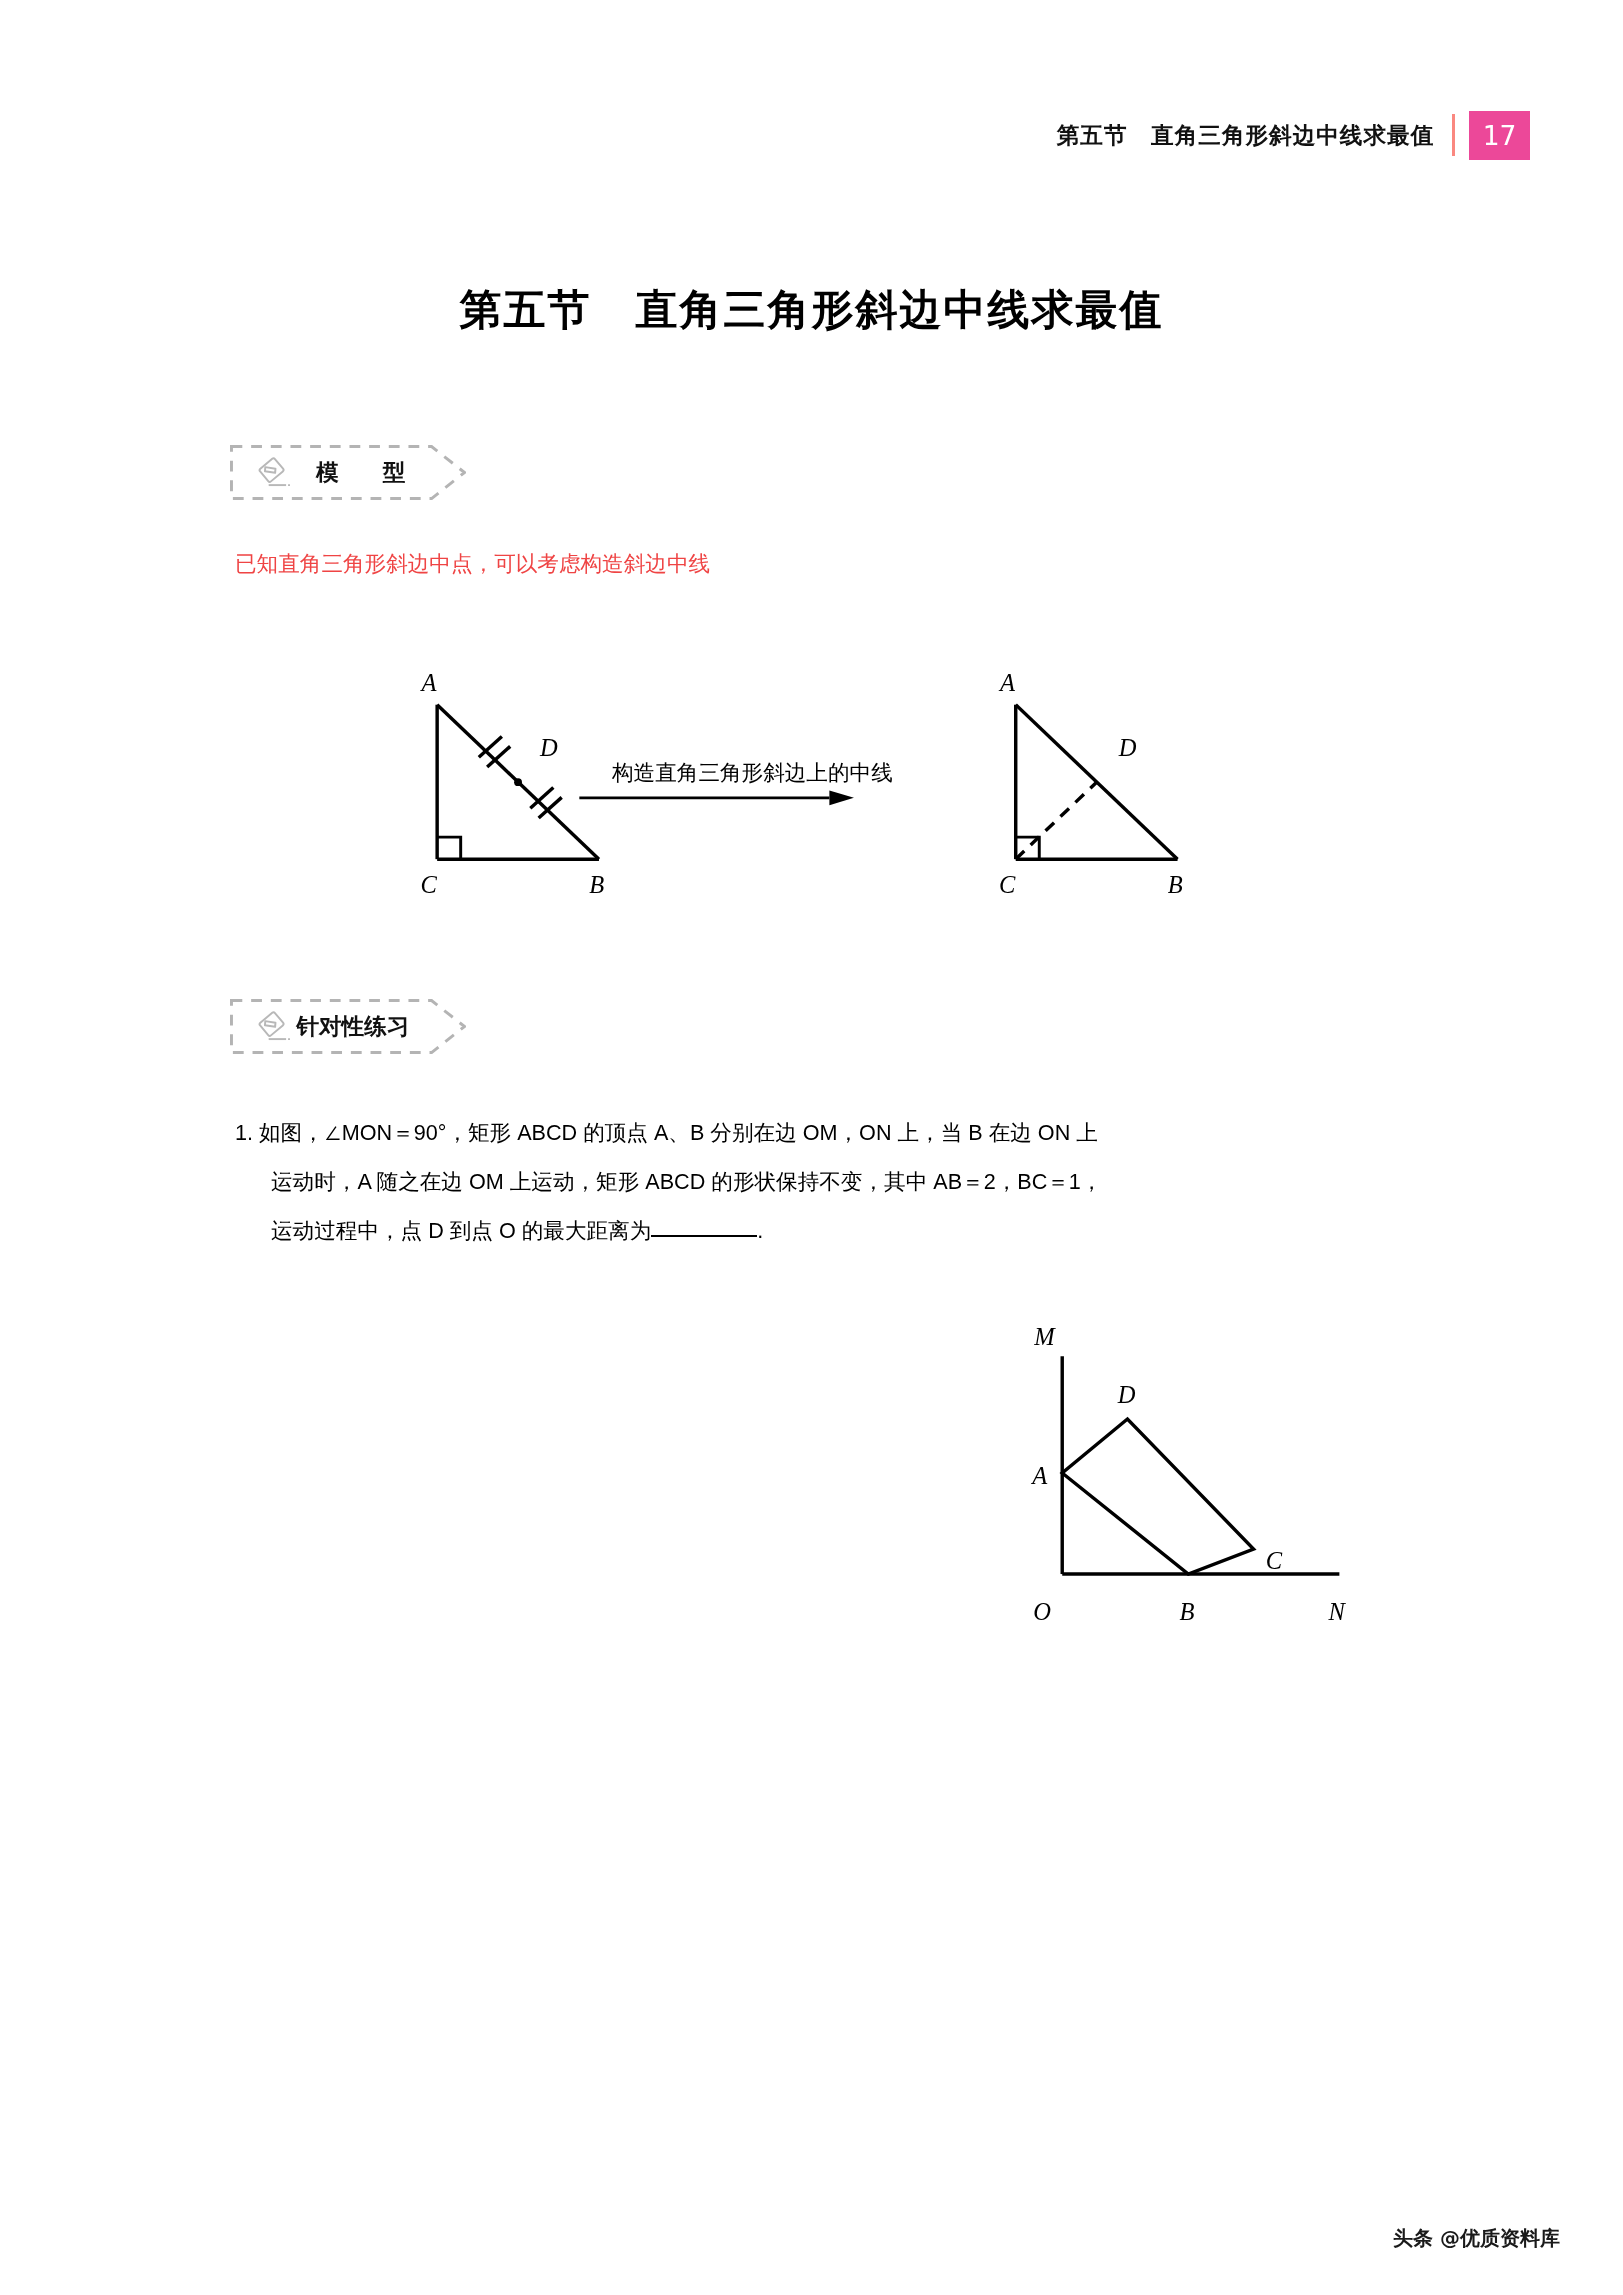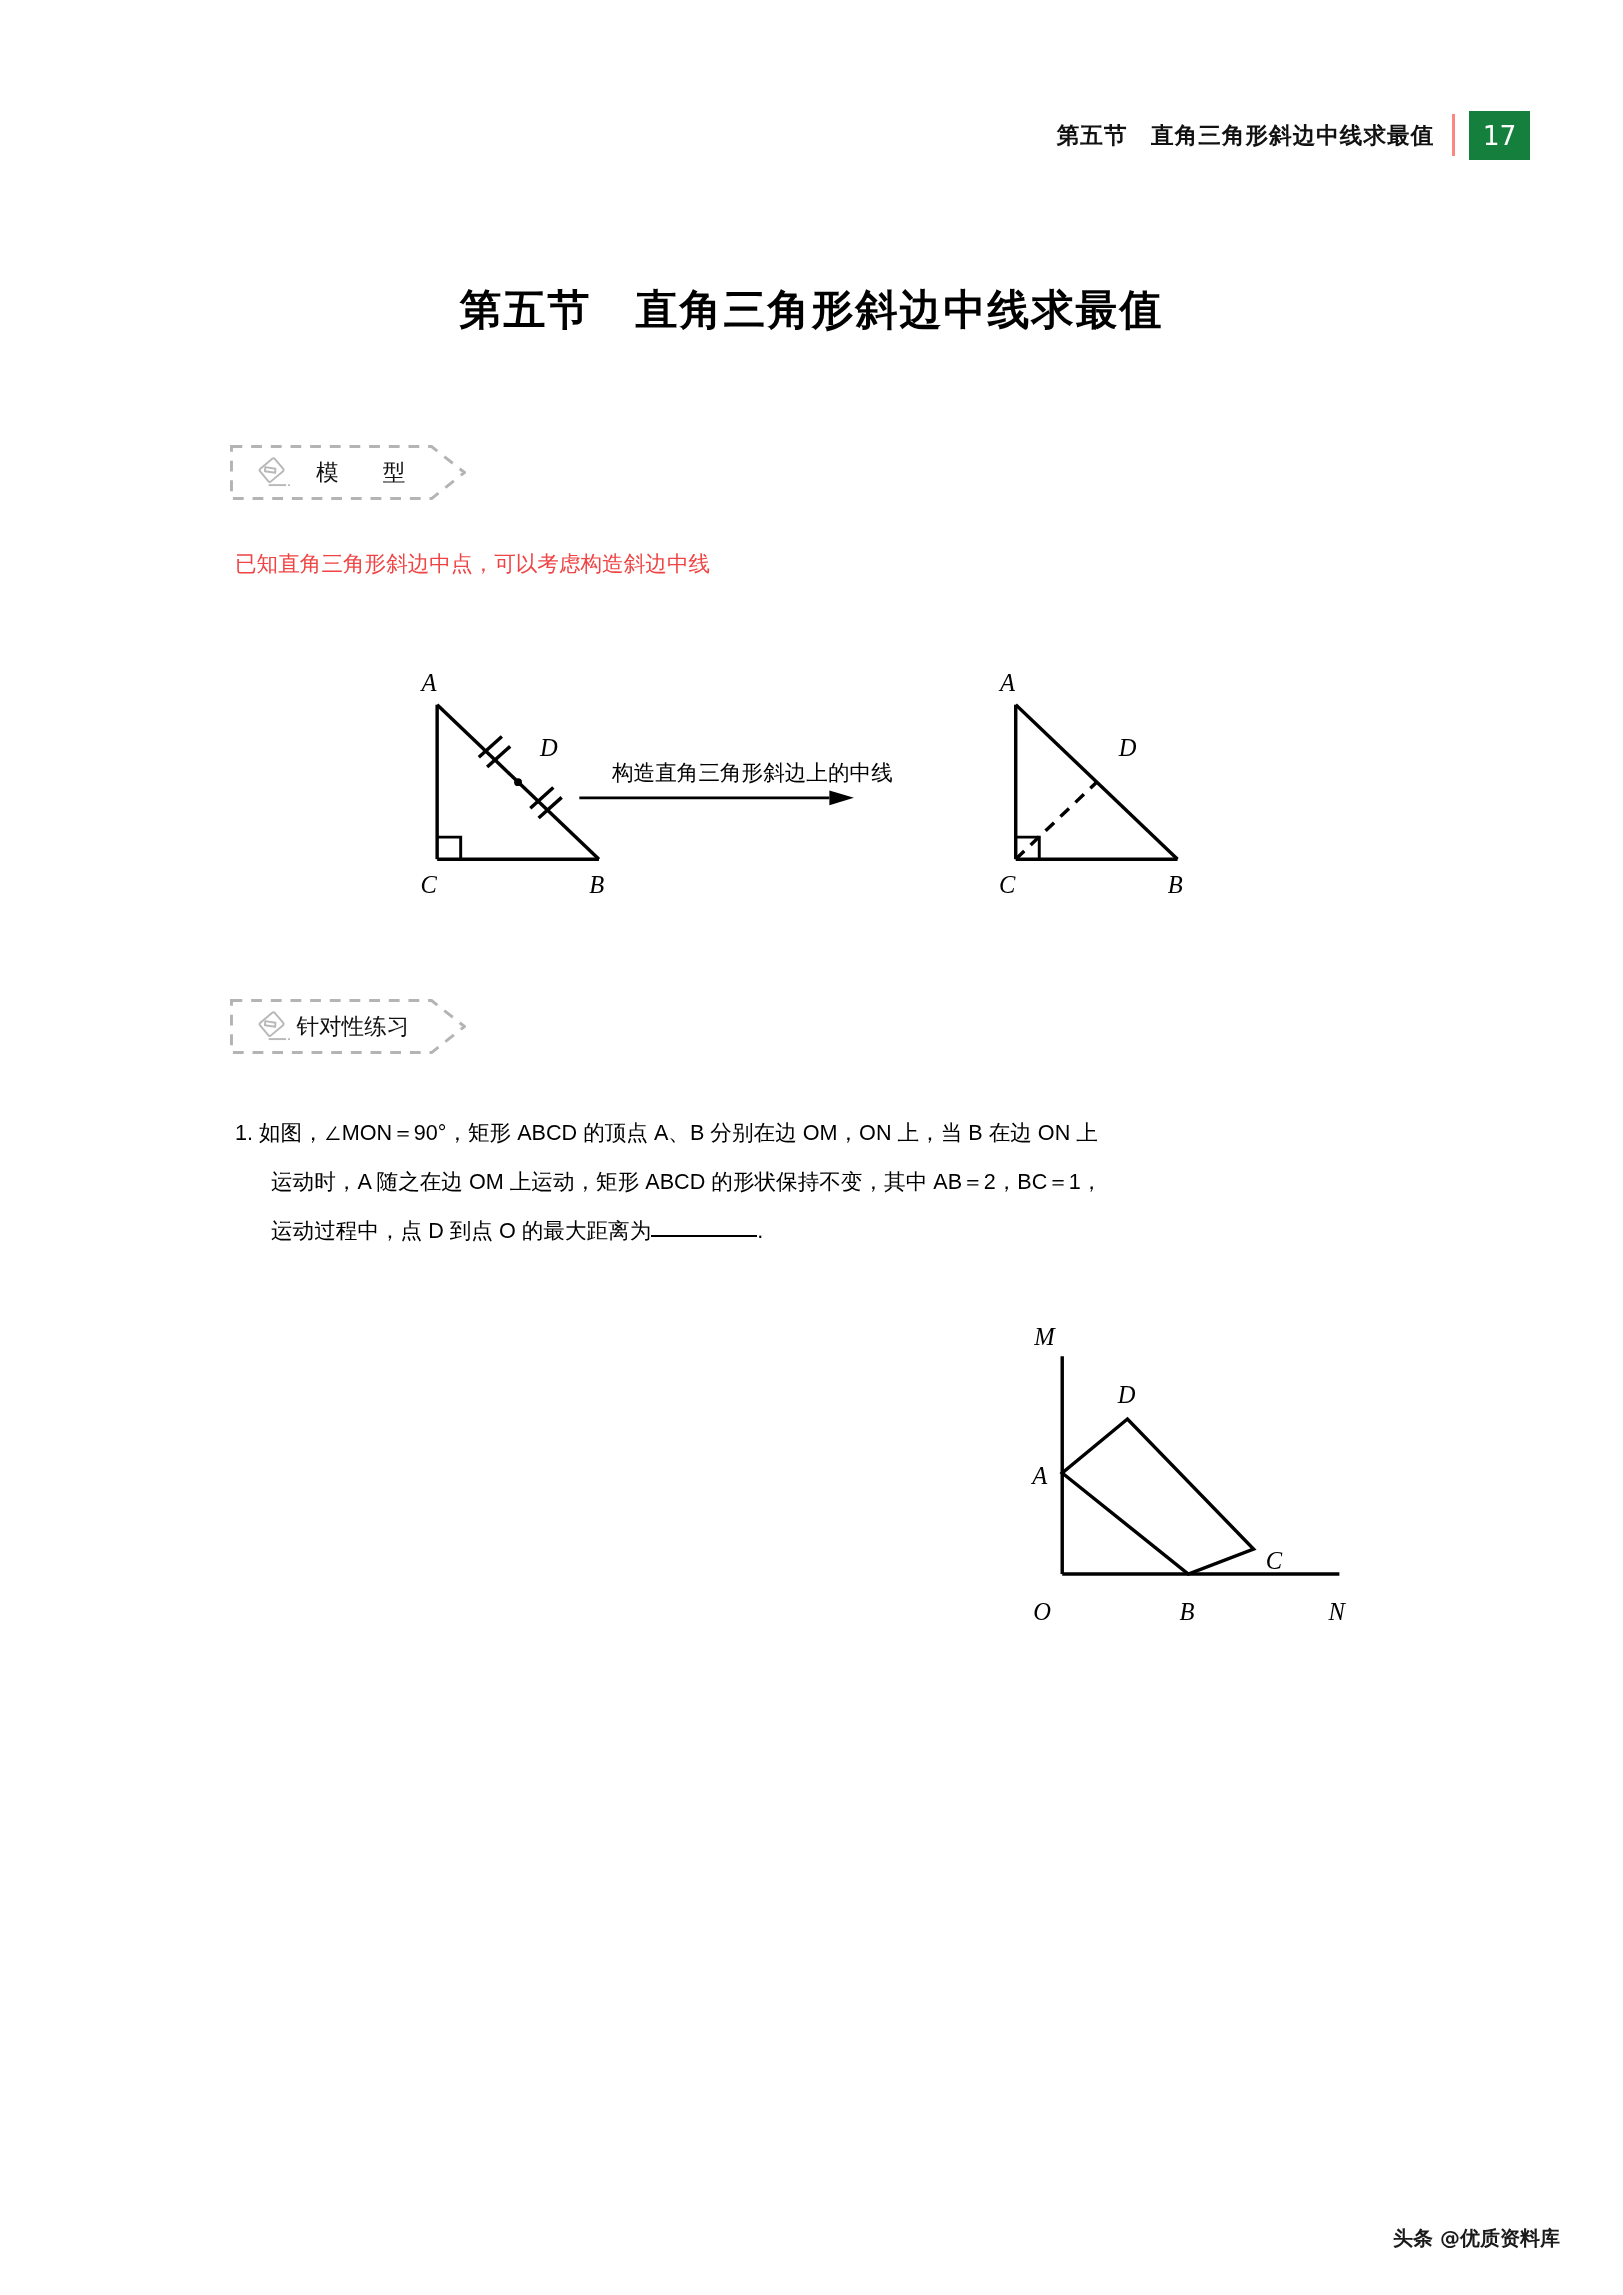--- a/index.html
+++ b/index.html
@@ -36,21 +36,21 @@
   }
   .header-rule {
     width: 3.4px;
     height: 42px;
     background: #fa8880;
     margin-right: 13.7px;
   }
   .header-pagebox {
     width: 61px;
     height: 49px;
-    background: #15803d;
+    background: #ec4899;
     color: #ffffff;
     display: flex;
     align-items: center;
     justify-content: center;
     font-family: "DejaVu Sans", "Liberation Sans", sans-serif;
     font-size: 26.5px;
     font-weight: 400;
   }
 
   
@@ -81,21 +81,21 @@
     position: relative;
     display: flex;
     align-items: center;
     padding-left: 25.5px;
     z-index: 2;
   }
   .tag-icon { width: 36px; height: 31px; margin-right: 4.9px; flex: none; }
   .tag-label {
     font-family: "DejaVu Sans", "Liberation Sans", sans-serif;
     font-size: 22.6px;
-    font-weight: 400;
+    font-weight: 700;
     color: #111111;
     white-space: nowrap;
   }
   .tag-label.spaced { letter-spacing: 10.8px; padding-left: 19.6px; }
 
   
   .model-desc {
     position: absolute;
     top: 549px;
     left: 235px;

